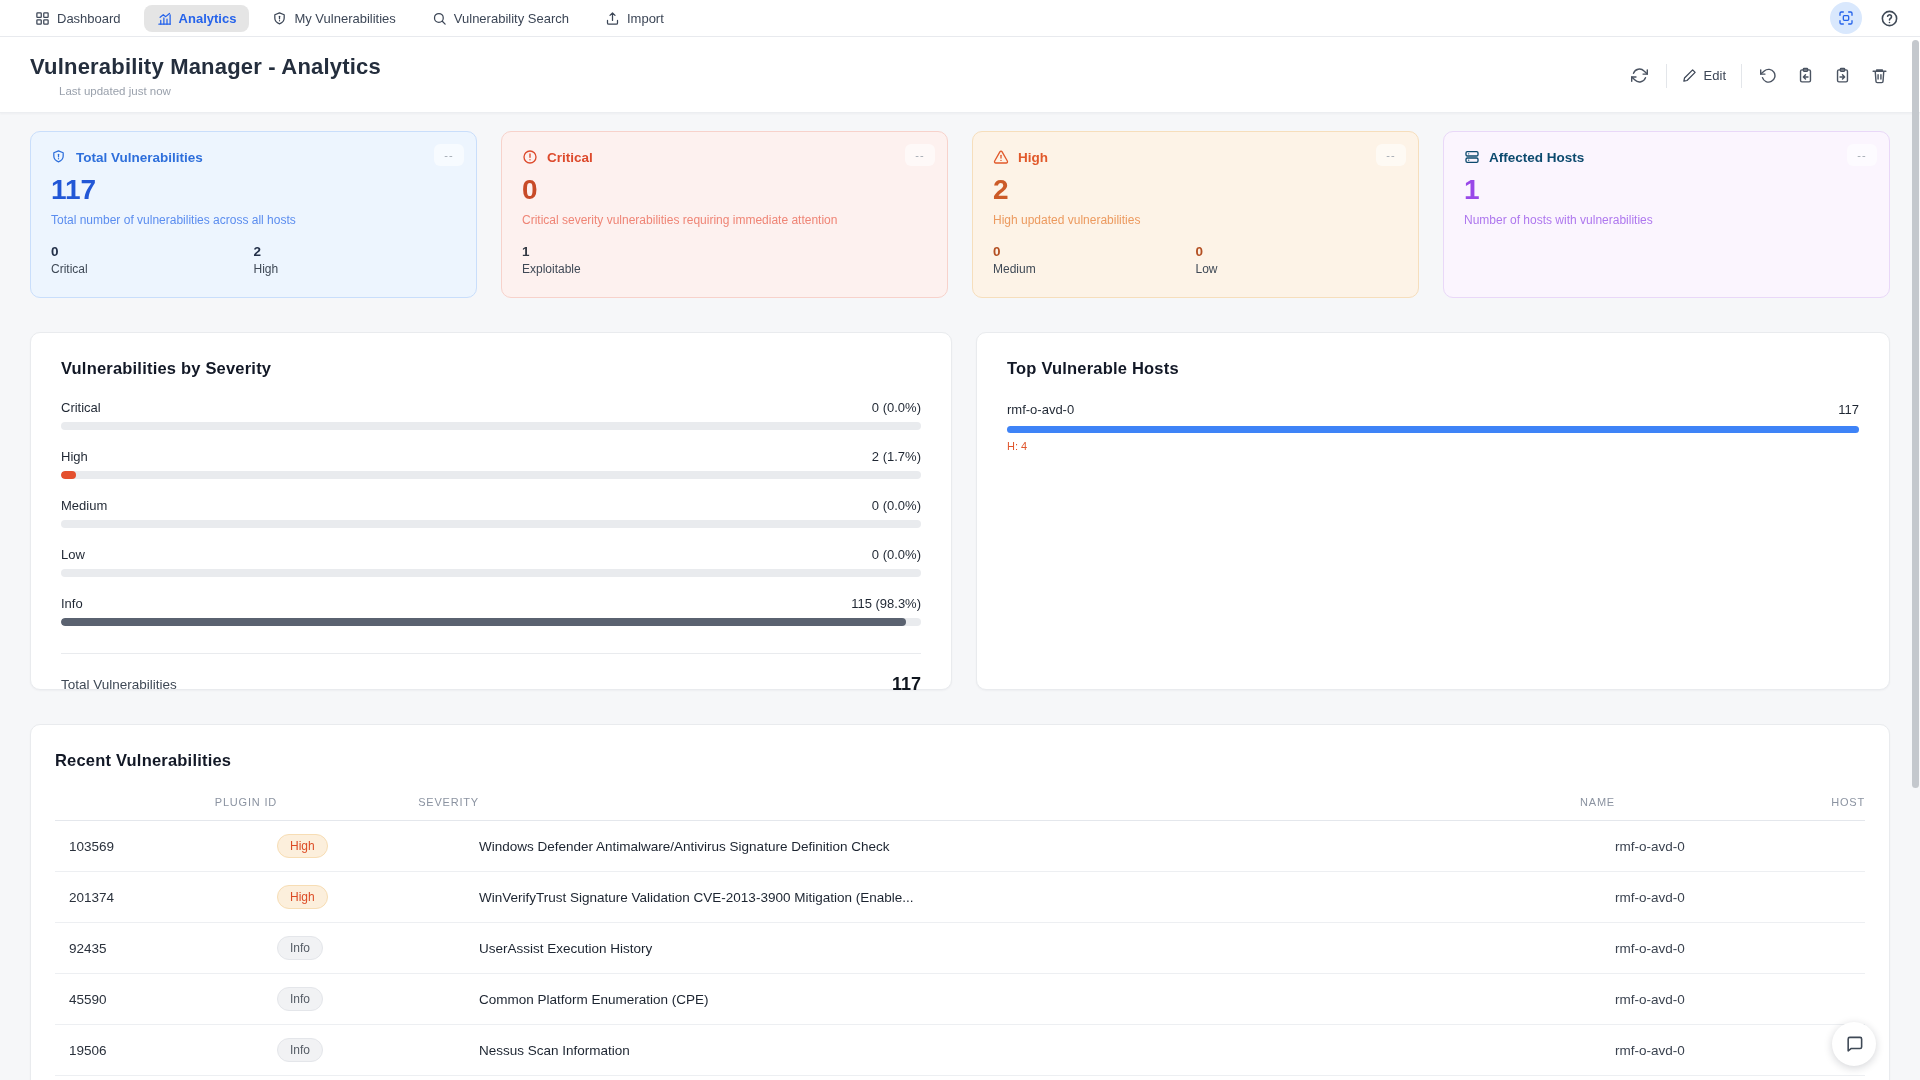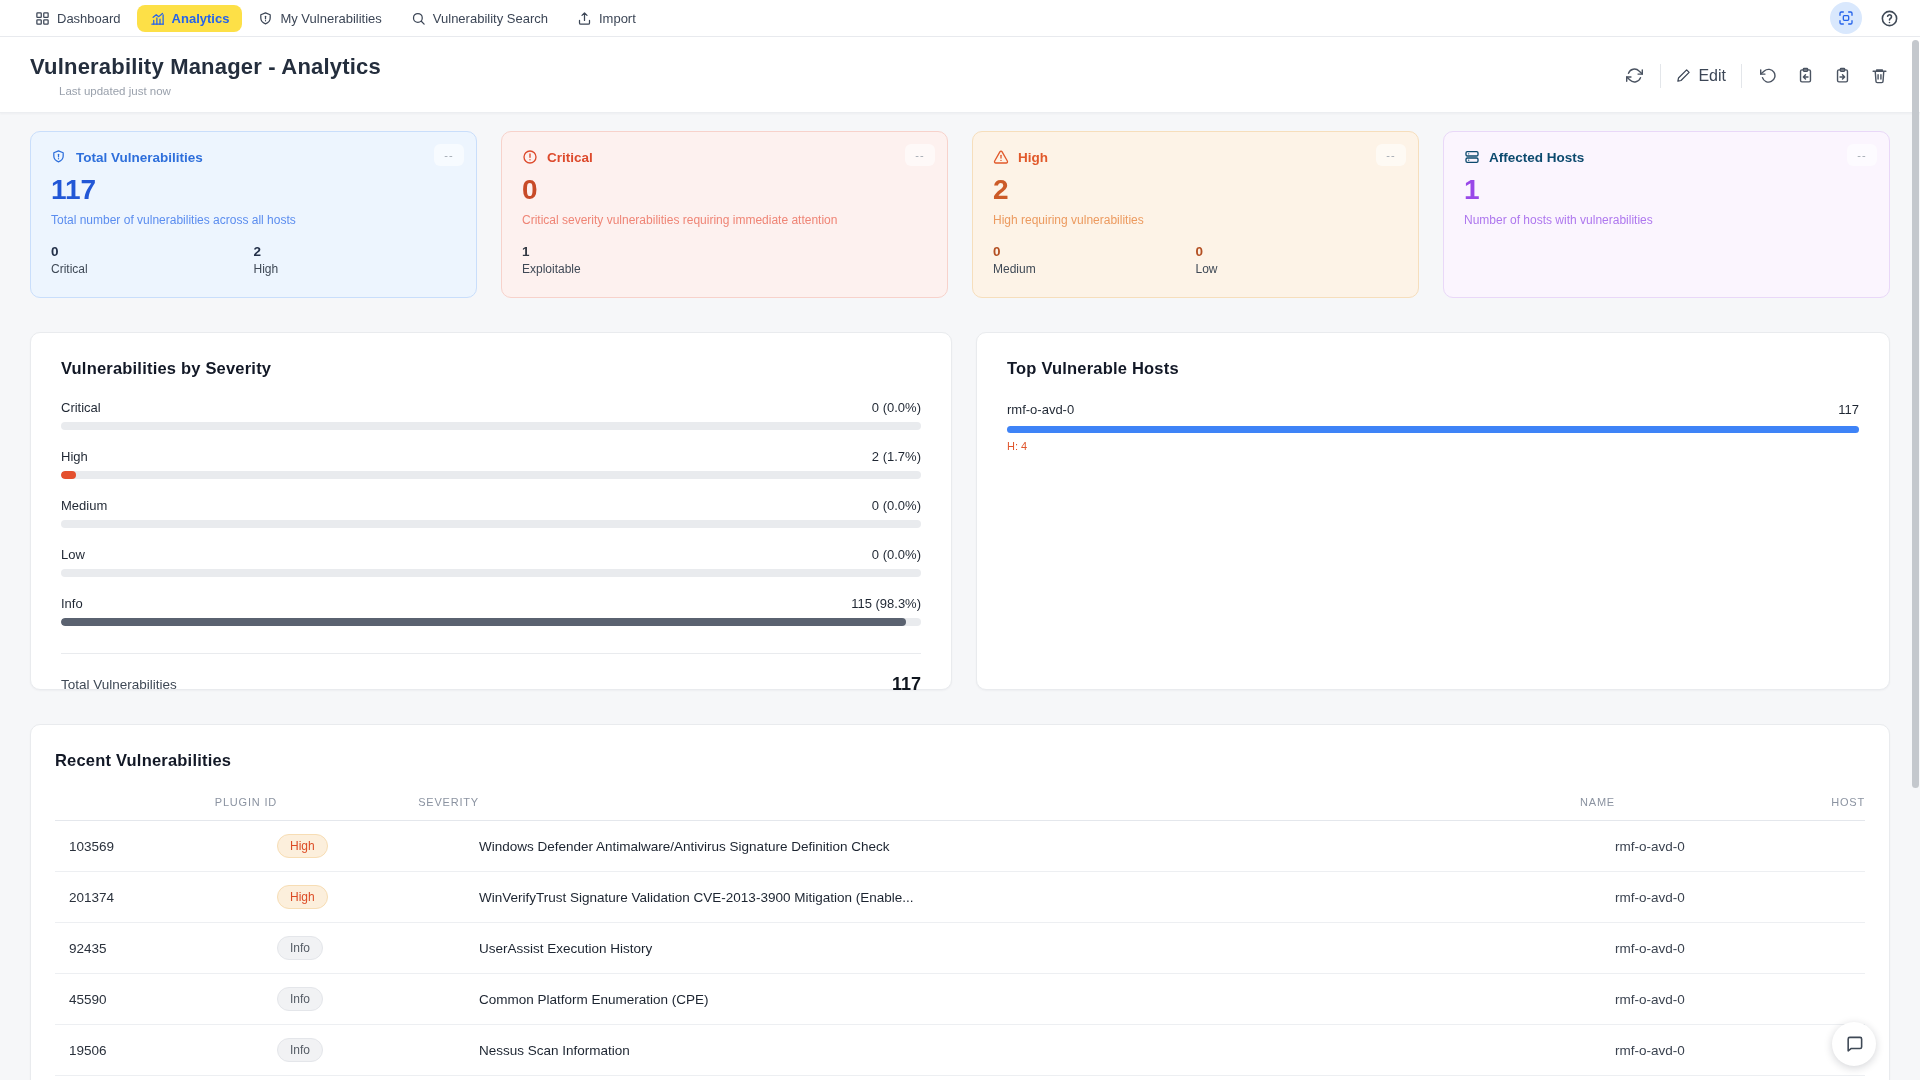--- a/index.html
+++ b/index.html
@@ -2,45 +2,45 @@
 <html><head>
 <meta charset="utf-8">
 <style>
   * { margin:0; padding:0; box-sizing:border-box; }
   html,body { width:1920px; height:1080px; overflow:hidden; background:#f6f7f9;
     font-family:"Liberation Sans", sans-serif; color:#1f2937; }
 
   
   .topnav { height:37px; background:#fff; border-bottom:1px solid #e8eaee;
     display:flex; align-items:center; padding:0 18px 0 22px; }
-  .nav-left { display:flex; align-items:center; gap:3px; }
+  .nav-left { display:flex; align-items:center; gap:10px; }
   .nav-item { display:flex; align-items:center; gap:7px; font-size:13px; color:#3c4656;
     padding:6px 13px; border-radius:8px; cursor:pointer; white-space:nowrap; }
   .nav-item .ico { display:inline-flex; width:15px; height:15px; }
-  .nav-item.active { background:#fde047; color:#2563eb; font-weight:bold;align-items:flex-end; }
+  .nav-item.active { background:#e5e5e5; color:#2563eb; font-weight:bold;align-items:flex-end; }
   .nav-item.active svg { stroke:#2563eb; }
   .nav-right { margin-left:auto; display:flex; align-items:center; gap:14px; }
   .scan-btn { width:32px; height:32px; border-radius:50%; background:#d9e8fd; border:none;
     display:flex; align-items:center; justify-content:center; color:#2563eb; cursor:pointer; }
   .help-btn { width:26px; height:26px; border:none; background:transparent; color:#3f4956;
     display:flex; align-items:center; justify-content:center; cursor:pointer; }
   svg { stroke:currentColor; fill:none; stroke-width:2; stroke-linecap:round; stroke-linejoin:round; }
 
   
   .pagehead { background:#fff; padding:17px 30px 15px 30px; display:flex; align-items:center;
     border-bottom:1px solid #eceef1; box-shadow:0 1px 2px rgba(16,24,40,.04); }
   .pagehead h1 { font-size:22px; color:#242e3d; letter-spacing:.2px; }
   .subtitle { font-size:11.5px; color:#9aa1ac; margin-top:5px;margin-left:29px; }
   .head-actions { margin-left:auto; display:flex; align-items:center; gap:15px; color:#4a5361; }
   .icon-btn { background:none; border:none; color:#4a5361; width:22px; height:22px;
     display:flex; align-items:center; justify-content:center; cursor:pointer; }
   .icon-btn svg { width:17px; height:17px; }
   .vdiv { width:1px; height:24px; background:#e3e6ea; }
   .edit-btn { background:none; border:none; display:flex; align-items:center; gap:7px;
-    font-size:16px; color:#3c4656; cursor:pointer; font-family:inherit;text-align:right; }
+    font-size:13px; color:#3c4656; cursor:pointer; font-family:inherit;text-align:right; }
   .edit-btn svg { width:15px; height:15px; }
 
   
   main { padding:18px 30px 0 30px; }
 
   .cards-row { display:grid; grid-template-columns:repeat(4,1fr); gap:24px; }
   .card { position:relative; border-radius:10px; border:1px solid; padding:17px 20px; height:167px; }
   .card-head { display:flex; align-items:center; gap:9px; font-size:13.5px; font-weight:bold; }
   .card-head .ico { display:inline-flex; width:16px; height:16px; }
   .card-menu { position:absolute; top:12px; right:12px; min-width:30px; height:22px; border:none;
@@ -286,21 +286,21 @@
             <svg width="16" height="16" viewBox="0 0 24 24">
               <path d="M10.3 4.2L2.5 18a2 2 0 0 0 1.7 3h15.6a2 2 0 0 0 1.7-3L13.7 4.2a2 2 0 0 0-3.4 0z"></path>
               <line x1="12" y1="9.5" x2="12" y2="13.5"></line>
               <line x1="12" y1="17" x2="12" y2="17.1"></line>
             </svg>
           </span>
       <span>High</span>
     </div>
     <button class="card-menu">--</button>
     <div class="card-value">2</div>
-    <div class="card-desc">High requiring vulnerabilities</div>
+    <div class="card-desc">High updated vulnerabilities</div>
     <div class="card-subs">
 
         <div>
           <div class="sub-v">0</div>
           <div class="sub-l">Medium</div>
         </div>
         <div>
           <div class="sub-v">0</div>
           <div class="sub-l">Low</div>
         </div>

